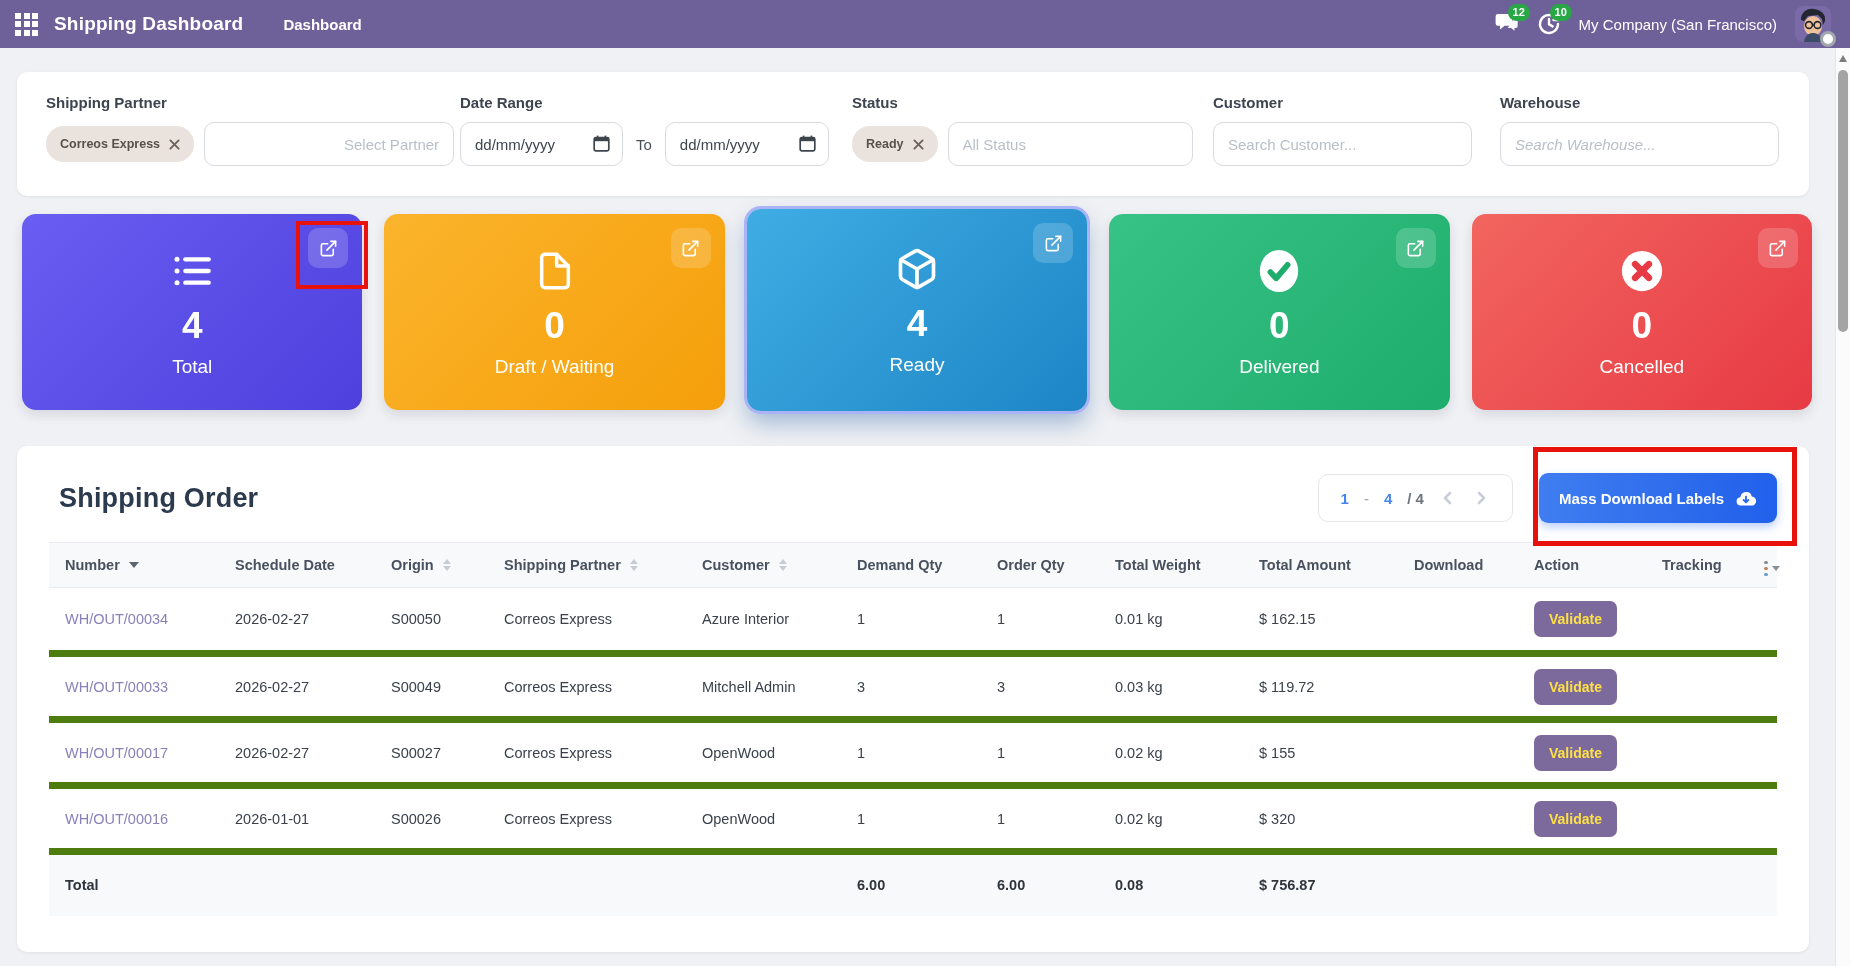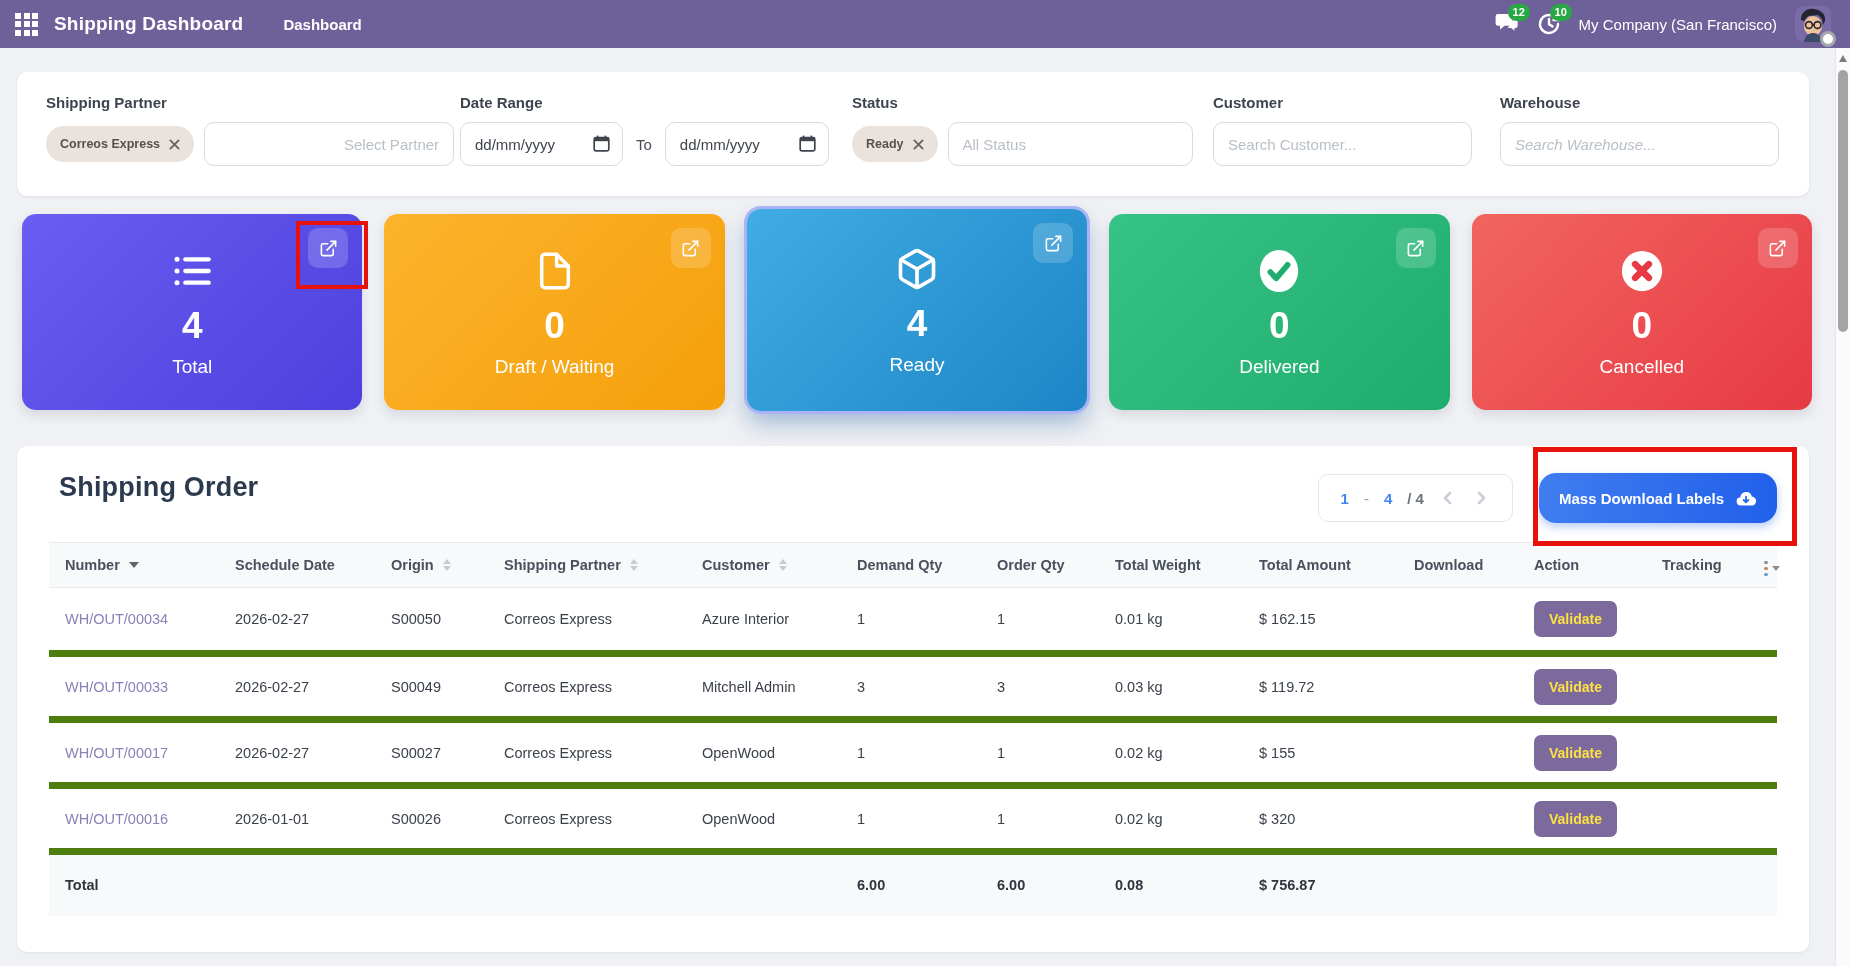--- a/index.html
+++ b/index.html
@@ -64,31 +64,31 @@
     box-shadow:0 0 0 3px #aab3f5,0 12px 24px rgba(25,90,160,.38);}
   .stat-icon{height:48px;display:flex;align-items:center;}
   .stat-value{font-size:37px;font-weight:700;line-height:1;margin-top:12px;}
   .stat-label{font-size:19px;margin-top:12px;}
   .external-btn{position:absolute;top:14px;right:14px;width:40px;height:40px;border-radius:10px;
     background:rgba(255,255,255,.18);display:flex;align-items:center;justify-content:center;cursor:pointer;}
 
   
   .orders-panel{position:absolute;left:17px;top:446px;width:1792px;height:506px;background:#fff;
     border-radius:10px;box-shadow:0 1px 3px rgba(20,30,60,.07);padding:26px 32px 0;}
-  .orders-header{display:flex;height:52px;}
+  .orders-header{display:flex;align-items:center;height:52px;}
   .orders-title{font-size:27px;font-weight:800;color:#2c3a4e;margin-left:10px;letter-spacing:.2px;}
   .orders-header-right{margin-left:auto;display:flex;align-items:center;gap:26px;margin-right:0;}
   .pagination{display:flex;align-items:center;gap:15px;border:1px solid #e4e7ea;border-radius:10px;
     background:#fff;padding:0 22px;height:48px;font-size:15px;}
   .pag-num{color:var(--pagination-accent);font-weight:700;}
   .pag-sep{color:#9aa1a9;}
   .pag-total{color:#6d757e;font-weight:600;}
   .pag-chev{display:flex;align-items:center;cursor:pointer;padding:2px;}
   .mass-btn{background:linear-gradient(90deg,var(--primary-btn-from),var(--primary-btn-to));
-    color:#fff;font-weight:700;font-size:15px;border:none;border-radius:17px;height:50px;padding:0 20px;
+    color:#fff;font-weight:700;font-size:15px;border:none;border-radius:9px;height:50px;padding:0 20px;
     display:flex;align-items:center;gap:11px;cursor:pointer;box-shadow:0 4px 10px rgba(37,99,235,.32);
     font-family:"Liberation Sans",sans-serif;}
 
   
   table{width:100%;border-collapse:collapse;table-layout:fixed;margin-top:18px;}
   thead th{background:#f8f9fb;border-top:1px solid #e8eaee;border-bottom:1px solid #e8eaee;
     font-size:14.5px;font-weight:700;color:#49515e;text-align:left;padding:14px 8px 14px 16px;white-space:nowrap;}
   .th-inner{display:inline-flex;align-items:center;gap:7px;}
   tbody td{padding:0 8px 0 16px;height:66px;font-size:14.5px;color:#3b414b;border-bottom:7px solid #4d7c0f;white-space:nowrap;}
   tbody a{color:var(--row-link);text-decoration:none;cursor:pointer;}

